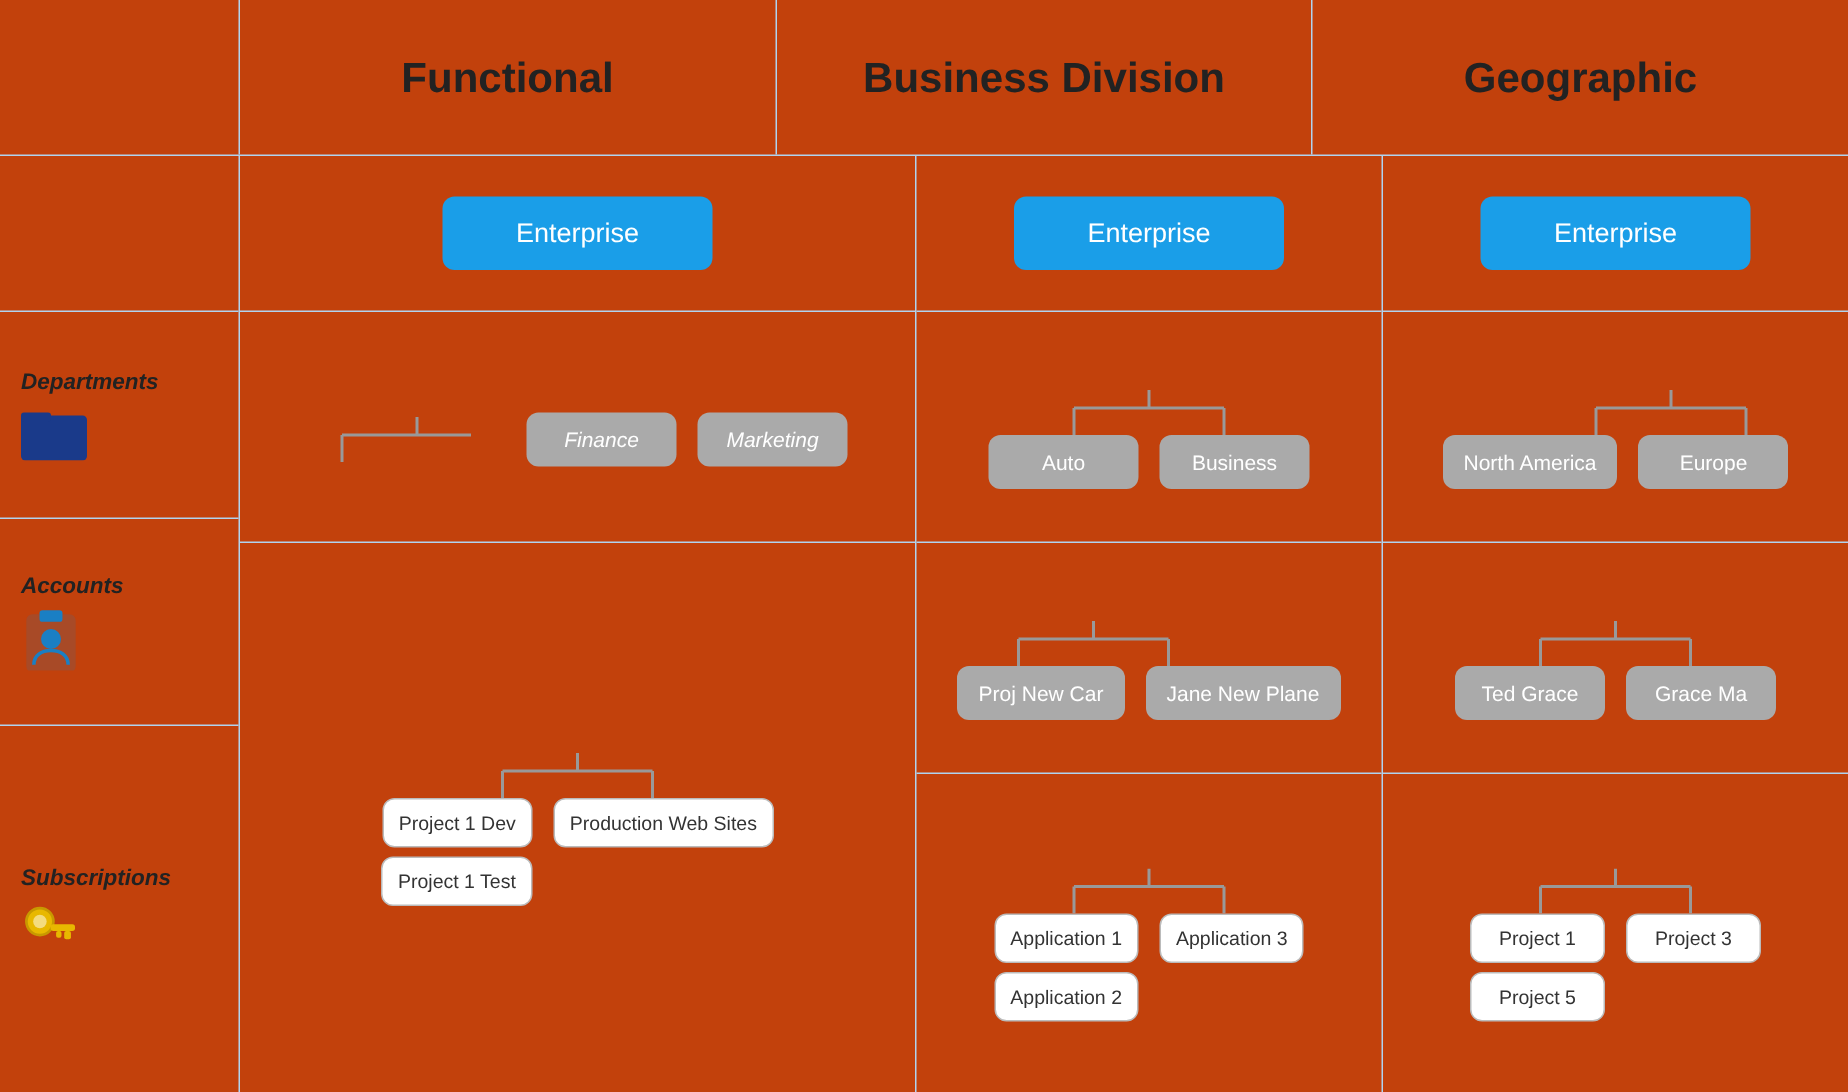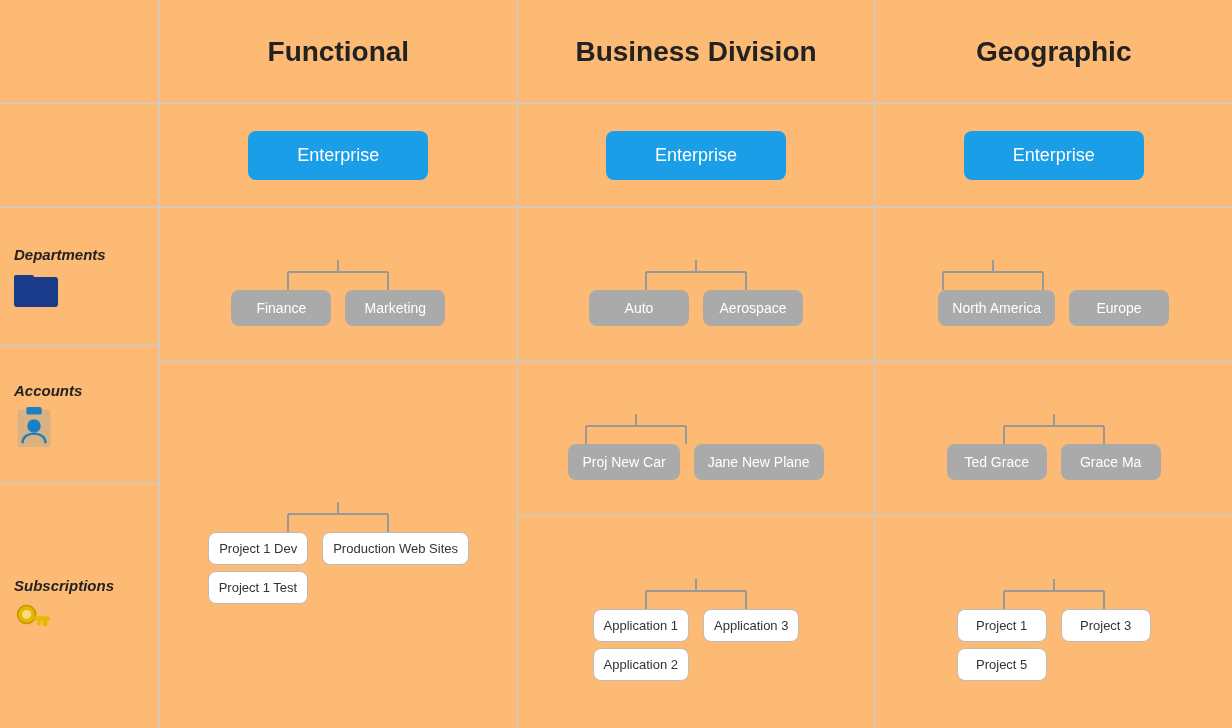--- a/index.html
+++ b/index.html
@@ -9,21 +9,21 @@
       width: 1232px;
       min-height: 728px;
       overflow: hidden;
     }
 
     .page {
       display: flex;
       flex-direction: column;
       width: 1232px;
       min-height: 728px;
-      background: #fdba74;
+      background: #c2410c;
     }
 
     
     .header-row {
       display: flex;
       border-bottom: 1px solid #b0d4f0;
       height: 104px;
     }
     .header-sidebar {
       width: 160px;
@@ -261,21 +261,21 @@
 
       <div class="col">
 
         <div class="row-section enterprise-row">
           <div class="col-tree">
             <div class="blue-node">Enterprise</div>
           </div>
         </div>
 
         <div class="row-section dept-row">
-          <div style="display:flex;flex-direction:column;align-items:center;width:100%;">
+          <div style="display:flex;align-items:center;width:100%;font-style:italic;">
 
             <svg width="220" height="30">
 
               <line x1="110" y1="0" x2="110" y2="12" stroke="#999" stroke-width="2"></line>
 
               <line x1="60" y1="12" x2="160" y2="12" stroke="#999" stroke-width="2"></line>
 
               <line x1="60" y1="12" x2="60" y2="30" stroke="#999" stroke-width="2"></line>
 
               <line x1="160" y1="12" x2="160" y2="30" stroke="#999" stroke-width="2"></line>
@@ -318,21 +318,21 @@
         <div class="row-section dept-row">
           <div style="display:flex;flex-direction:column;align-items:center;width:100%;">
             <svg width="220" height="30">
               <line x1="110" y1="0" x2="110" y2="12" stroke="#999" stroke-width="2"></line>
               <line x1="60" y1="12" x2="160" y2="12" stroke="#999" stroke-width="2"></line>
               <line x1="60" y1="12" x2="60" y2="30" stroke="#999" stroke-width="2"></line>
               <line x1="160" y1="12" x2="160" y2="30" stroke="#999" stroke-width="2"></line>
             </svg>
             <div class="two-col">
               <div class="gray-node">Auto</div>
-              <div class="gray-node">Aerospace</div>
+              <div class="gray-node">Business</div>
             </div>
           </div>
         </div>
 
         <div class="row-section accounts-row">
           <div style="display:flex;flex-direction:column;width:100%;">
             <svg width="220" height="30">
               <line x1="110" y1="0" x2="110" y2="12" stroke="#999" stroke-width="2"></line>
               <line x1="60" y1="12" x2="160" y2="12" stroke="#999" stroke-width="2"></line>
               <line x1="60" y1="12" x2="60" y2="30" stroke="#999" stroke-width="2"></line>
@@ -366,21 +366,21 @@
         </div>
       </div>
 
       <div class="col">
 
         <div class="row-section enterprise-row">
           <div class="blue-node">Enterprise</div>
         </div>
 
         <div class="row-section dept-row">
-          <div style="display:flex;flex-direction:column;align-items:flex-start;width:100%;">
+          <div style="display:flex;flex-direction:column;align-items:flex-end;width:100%;">
             <svg width="220" height="30">
               <line x1="110" y1="0" x2="110" y2="12" stroke="#999" stroke-width="2"></line>
               <line x1="60" y1="12" x2="160" y2="12" stroke="#999" stroke-width="2"></line>
               <line x1="60" y1="12" x2="60" y2="30" stroke="#999" stroke-width="2"></line>
               <line x1="160" y1="12" x2="160" y2="30" stroke="#999" stroke-width="2"></line>
             </svg>
             <div class="two-col">
               <div class="gray-node">North America</div>
               <div class="gray-node">Europe</div>
             </div>

